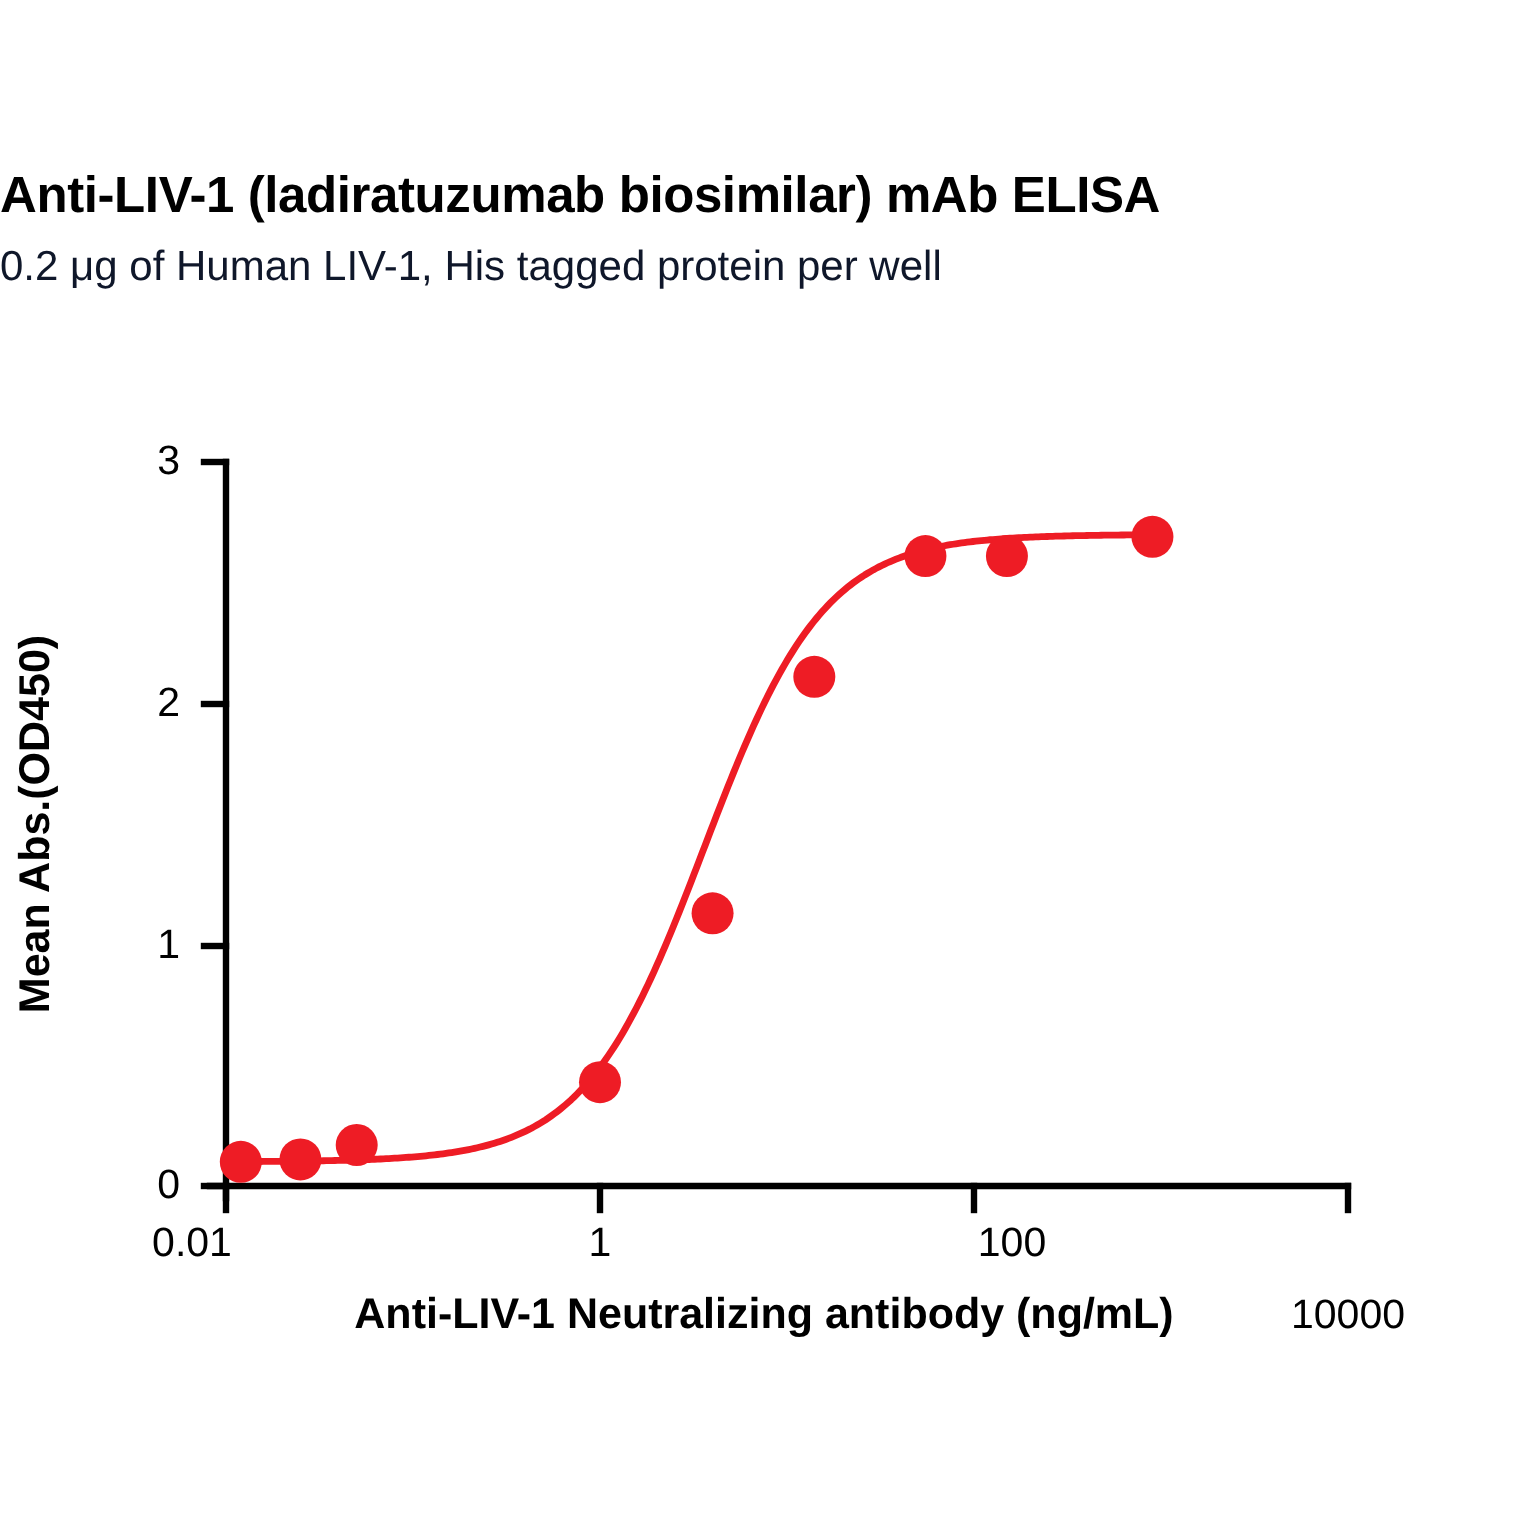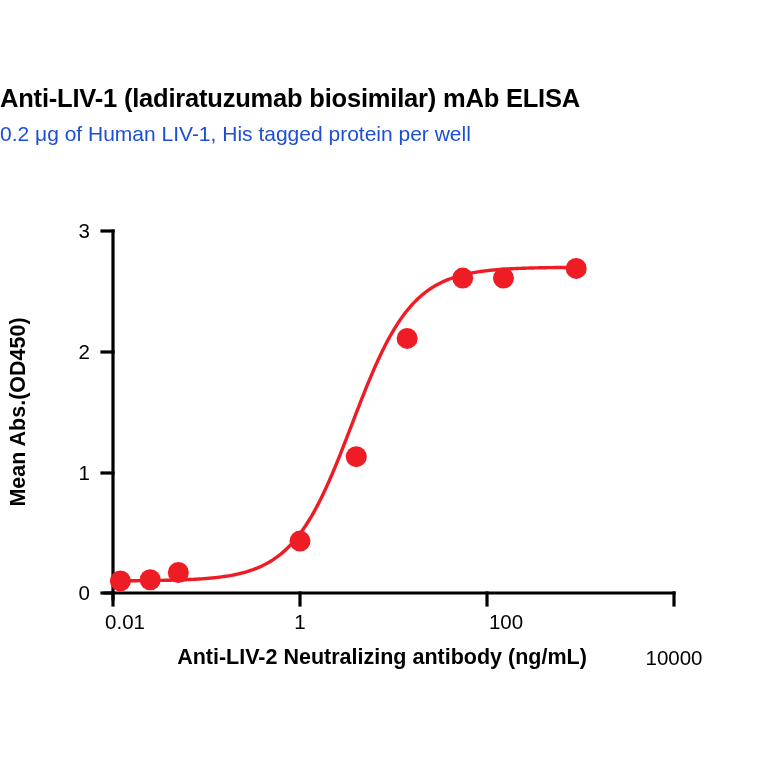--- a/index.html
+++ b/index.html
@@ -37,21 +37,21 @@
     letter-spacing: -0.2px;
     line-height: 1.12;
     color: #000;
     white-space: nowrap;
   }
   .chart-subtitle {
     margin-top: 9px;
     font-size: 21px;
     font-weight: normal;
     line-height: 1.12;
-    color: #1d4ed8;
+    color: #0f172a;
     white-space: nowrap;
   }
 
   
   #plot-svg {
     position: absolute;
     top: 0;
     left: 0;
     width: 764px;
     height: 764px;
@@ -142,21 +142,21 @@
         <circle cx="503.46" cy="278.06" r="10.5" fill="#EE1C25"></circle>
         <circle cx="576.22" cy="268.41" r="10.5" fill="#EE1C25"></circle>
       </g>
   </svg>
 
   <div class="tick-label ytick" style="left:56px; top:231px; width:34px;">3</div>
   <div class="tick-label ytick" style="left:56px; top:352px; width:34px;">2</div>
   <div class="tick-label ytick" style="left:56px; top:473px; width:34px;">1</div>
   <div class="tick-label ytick" style="left:56px; top:593px; width:34px;">0</div>
 
-  <div class="tick-label xtick" style="left:125px; top:610px;">0.01</div>
+  <div class="tick-label xtick" style="left:96px; top:610px;">0.01</div>
   <div class="tick-label xtick" style="left:300px; top:610px;">1</div>
   <div class="tick-label xtick" style="left:506px; top:610px;">100</div>
   <div class="tick-label xtick" style="left:674px; top:646px;">10000</div>
 
-  <div class="axis-title" id="x-axis-title">Anti-LIV-2 Neutralizing antibody (ng/mL)</div>
+  <div class="axis-title" id="x-axis-title">Anti-LIV-1 Neutralizing antibody (ng/mL)</div>
   <div class="axis-title" id="y-axis-title">Mean Abs.(OD450)</div>
 
 </div>
 
 </body></html>

